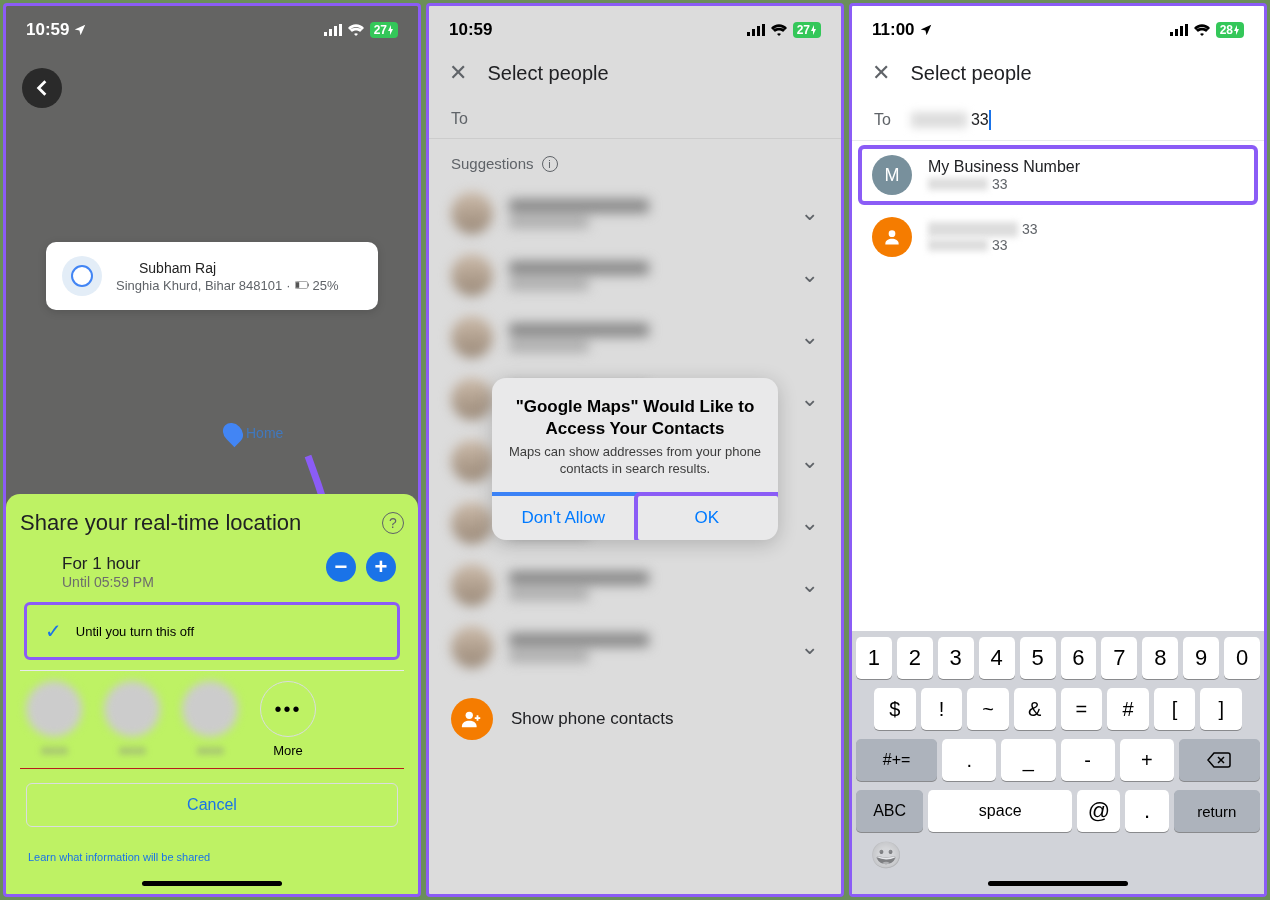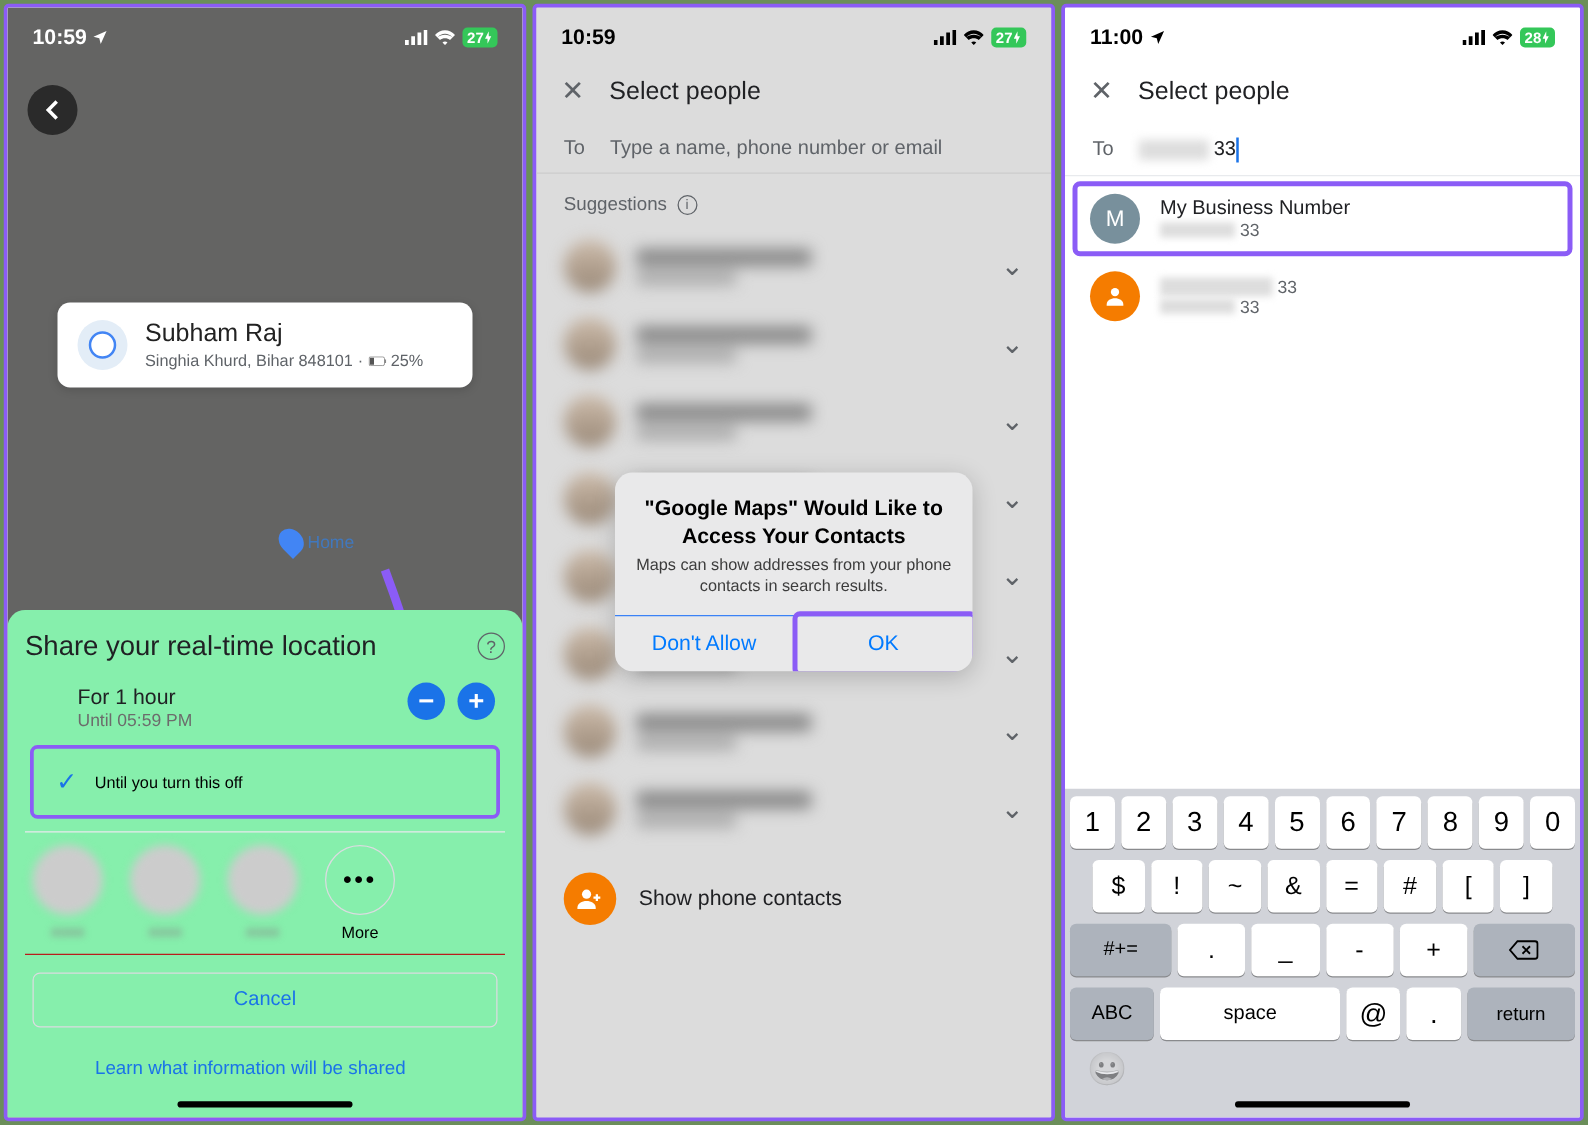--- a/index.html
+++ b/index.html
@@ -13,44 +13,44 @@
 .status-right svg { display: block; }
 .battery-badge { background: #34c759; color: #fff; font-size: 12px; padding: 1px 4px; border-radius: 4px; font-weight: 700; display: inline-flex; align-items: center; }
 
 
 .p1-map { position: absolute; inset: 0; background: #7a7a78; }
 .p1-overlay { position: absolute; inset: 0; background: rgba(60,60,60,0.35); }
 .p1-back { position: absolute; top: 62px; left: 16px; width: 40px; height: 40px; background: #2a2a2a; border-radius: 50%; display: flex; align-items: center; justify-content: center; }
 .p1-loc-card { position: absolute; top: 236px; left: 40px; right: 40px; background: #fff; border-radius: 10px; padding: 14px 16px; display: flex; gap: 14px; align-items: center; box-shadow: 0 2px 8px rgba(0,0,0,0.15); }
 .p1-pin { width: 40px; height: 40px; background: #e3edf7; border-radius: 50%; display: flex; align-items: center; justify-content: center; }
 .p1-pin-inner { width: 22px; height: 22px; background: #fff; border: 2px solid #4285f4; border-radius: 50%; }
-.p1-loc-name { font-weight: 500; font-size: 20px; color: #222; }
+.p1-loc-name { font-weight: 500; font-size: 14px; color: #222; margin-left: 23px; }
 .p1-loc-sub { font-size: 13px; color: #5f6368; margin-top: 2px; display: flex; align-items: center; gap: 4px; }
 .p1-home-pin { position: absolute; top: 416px; left: 218px; display: flex; align-items: center; gap: 4px; color: #4178bd; font-size: 14px; }
 .p1-home-pin .pin-ico { width: 18px; height: 22px; background: #4285f4; border-radius: 50% 50% 50% 0; transform: rotate(-45deg); }
 
-.p1-sheet { position: absolute; bottom: 0; left: 0; right: 0; background: #86efac; border-radius: 14px 14px 0 0; padding: 16px 14px 0; }
+.p1-sheet { position: absolute; bottom: 0; left: 0; right: 0; background: #bef264; border-radius: 14px 14px 0 0; padding: 16px 14px 0; }
 .p1-sheet-hd { display: flex; justify-content: space-between; align-items: center; margin-bottom: 10px; }
 .p1-sheet-title { font-size: 22px; color: #202124; }
 .p1-opt { padding: 8px 18px 6px 42px; position: relative; }
 .p1-opt-title { font-size: 17px; color: #202124; }
 .p1-opt-sub { font-size: 14px; color: #6c6c6c; }
 .p1-pm { position: absolute; right: 8px; top: 6px; display: flex; gap: 10px; }
 .p1-pm-btn { width: 30px; height: 30px; background: #1a73e8; border-radius: 50%; color: #fff; display: flex; align-items: center; justify-content: center; font-size: 22px; font-weight: 700; }
 .p1-opt2 { border: 3px solid #8b5cf6; border-radius: 6px; padding: 14px 18px; display: flex; align-items: center; gap: 14px; margin: 6px 4px 10px; }
 .p1-check { color: #1a73e8; font-size: 20px; }
 .p1-contacts { display: flex; gap: 22px; padding: 10px 6px 10px; border-top: 1px solid #e8eaed; }
 .p1-contact { display: flex; flex-direction: column; align-items: center; gap: 6px; }
 .p1-avatar { width: 56px; height: 56px; border-radius: 50%; background: #ccc; filter: blur(4px); }
 .p1-cname { font-size: 12px; color: #888; filter: blur(3px); }
 .p1-more-btn { width: 56px; height: 56px; border: 1px solid #dadce0; border-radius: 50%; display: flex; align-items: center; justify-content: center; font-size: 20px; letter-spacing: 2px; }
 .p1-actions { display: flex; gap: 10px; padding: 14px 6px 12px; border-top: 1px solid #b91c1c; }
 .p1-btn { flex: 1; padding: 12px; border: 1px solid #dadce0; border-radius: 6px; text-align: center; font-size: 16px; }
 .p1-btn.primary { color: #1a73e8; font-weight: 500; }
-.p1-link { color: #1a73e8; font-size: 15px; padding: 12px 8px 0px; margin-left: 48px; }
+.p1-link { color: #1a73e8; font-size: 11px; padding: 12px 8px 0px; }
 .p1-homebar { width: 140px; height: 5px; background: #000; border-radius: 3px; margin: 18px auto 8px; }
 
 .p1-arrow { position: absolute; left: 262px; top: 440px; pointer-events: none; }
 
 
 .p2 { background: #dcdcdc; }
 .p2-hd { display: flex; align-items: center; gap: 20px; padding: 10px 20px 14px; }
 .p2-x { font-size: 22px; color: #5f6368; }
 .p2-title { font-size: 20px; color: #202124; }
 .p2-to { display: flex; align-items: center; gap: 20px; padding: 10px 22px; font-size: 16px; color: #5f6368; border-bottom: 1px solid #ccc; }
@@ -63,21 +63,21 @@
 .p2-txt div:first-child { height: 14px; background: #888; width: 140px; border-radius: 3px; margin-bottom: 4px; }
 .p2-txt div:last-child { height: 11px; background: #aaa; width: 80px; border-radius: 3px; }
 .p2-chev { color: #5f6368; font-size: 22px; }
 .p2-show-contacts { display: flex; align-items: center; gap: 18px; padding: 14px 22px; margin-top: 6px; }
 .p2-sc-icon { width: 42px; height: 42px; background: #f57c00; border-radius: 50%; display: flex; align-items: center; justify-content: center; color: #fff; }
 
 .p2-dialog { position: absolute; top: 372px; left: 50%; transform: translateX(-50%); width: 286px; background: #e9e9ea; border-radius: 14px; overflow: hidden; box-shadow: 0 4px 20px rgba(0,0,0,0.2); }
 .p2-d-body { padding: 18px 16px 14px; text-align: center; }
 .p2-d-title { font-size: 17px; font-weight: 600; color: #000; margin-bottom: 4px; line-height: 1.3; }
 .p2-d-msg { font-size: 13px; color: #3c3c3c; line-height: 1.3; }
-.p2-d-actions { display: flex; border-top: 1px solid #3b82f6; }
+.p2-d-actions { display: flex; border-top: 4px solid #3b82f6; }
 .p2-d-btn { flex: 1; padding: 12px; text-align: center; font-size: 17px; color: #007aff; }
 .p2-d-btn:first-child { border-right: 1px solid #c8c8c8; }
 .p2-ok-hl { position: absolute; bottom: -4px; right: -4px; width: 148px; height: 52px; border: 4px solid #8b5cf6; border-radius: 6px; pointer-events: none; }
 
 
 .p3-hd { display: flex; align-items: center; gap: 20px; padding: 10px 20px 14px; }
 .p3-to { display: flex; align-items: center; gap: 20px; padding: 10px 22px; font-size: 16px; color: #5f6368; border-bottom: 1px solid #e8eaed; }
 .p3-to-val { color: #202124; display: flex; align-items: center; }
 .p3-to-blur { filter: blur(4px); background: #ddd; width: 56px; height: 16px; display: inline-block; margin-right: 4px; }
 .p3-cursor { width: 2px; height: 20px; background: #1a73e8; display: inline-block; }
@@ -236,21 +236,20 @@
           </svg>
         </span>
     </div>
   </div>
   <div class="p2-hd">
     <span class="p2-x">✕</span>
     <span class="p2-title">Select people</span>
   </div>
   <div class="p2-to">
     <span>To</span>
-    <span>Type a name, phone number or email</span>
   </div>
   <div class="p2-sugg">
     <span>Suggestions</span>
     <span class="p2-info-ico">i</span>
   </div>
   <div class="p2-list">
     <div class="p2-item">
         <div class="p2-av"></div>
         <div class="p2-txt">
           <div></div>

